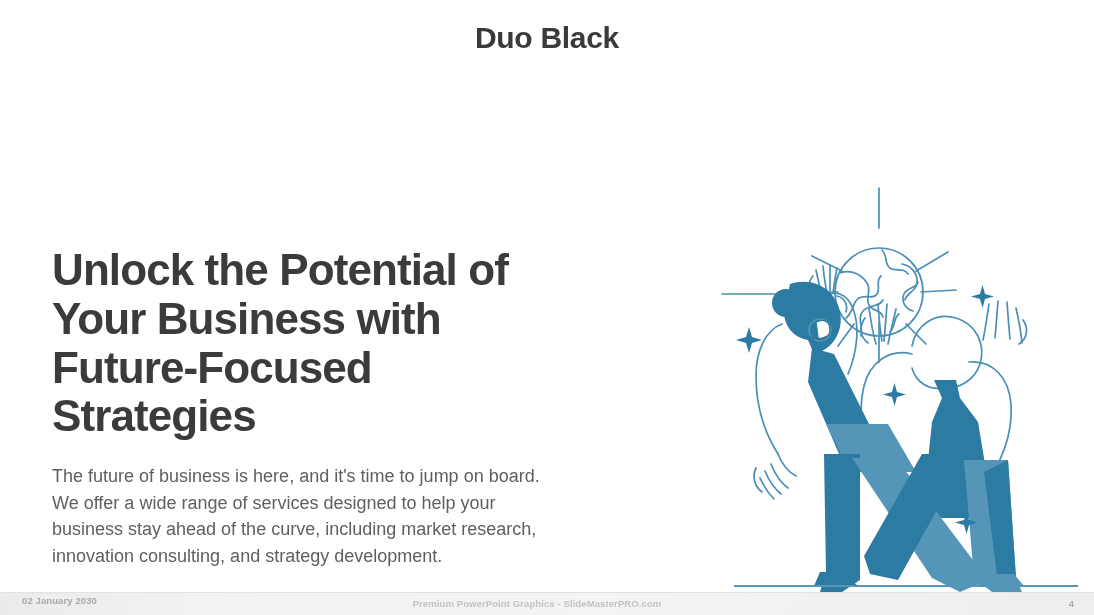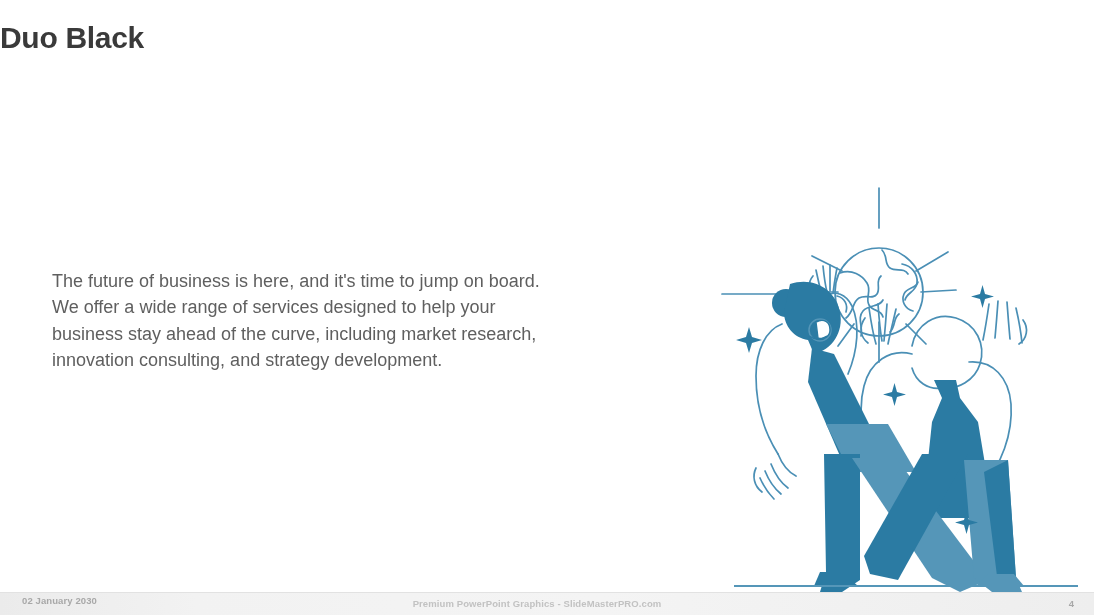--- a/index.html
+++ b/index.html
@@ -19,20 +19,21 @@
     inset: 0;
     background: #ffffff;
   }
 
   
   .deck-header {
     position: absolute;
     top: 0;
     left: 0;
     width: 1094px;
+    text-align: center;
     padding-top: 22px;
   }
   .deck-title {
     font-size: 30px;
     font-weight: bold;
     color: #3a3a3a;
     letter-spacing: -0.3px;
     line-height: 1.05;
   }
   .deck-subtitle {
@@ -122,20 +123,24 @@
 </head>
 <body>
 
 <div class="slide">
 
   <div class="deck-header">
     <div class="deck-title">Duo Black</div>
   </div>
 
   <div class="content-left">
+    <h1 class="headline">Unlock the Potential of
+Your Business with
+Future-Focused
+Strategies</h1>
     <p class="body-copy">The future of business is here, and it's time to jump on board. We offer a wide range of services designed to help your business stay ahead of the curve, including market research, innovation consulting, and strategy development.</p>
   </div>
 
   <div class="illustration">
     <svg viewBox="0 0 370 420" xmlns="http://www.w3.org/2000/svg">
       <g fill="none" stroke="#4a8fb5" stroke-width="1.7" stroke-linecap="round" stroke-linejoin="round">
 
         <g>
           <line x1="163" y1="16" x2="163" y2="56"></line>
           <line x1="163" y1="150" x2="163" y2="190"></line>

